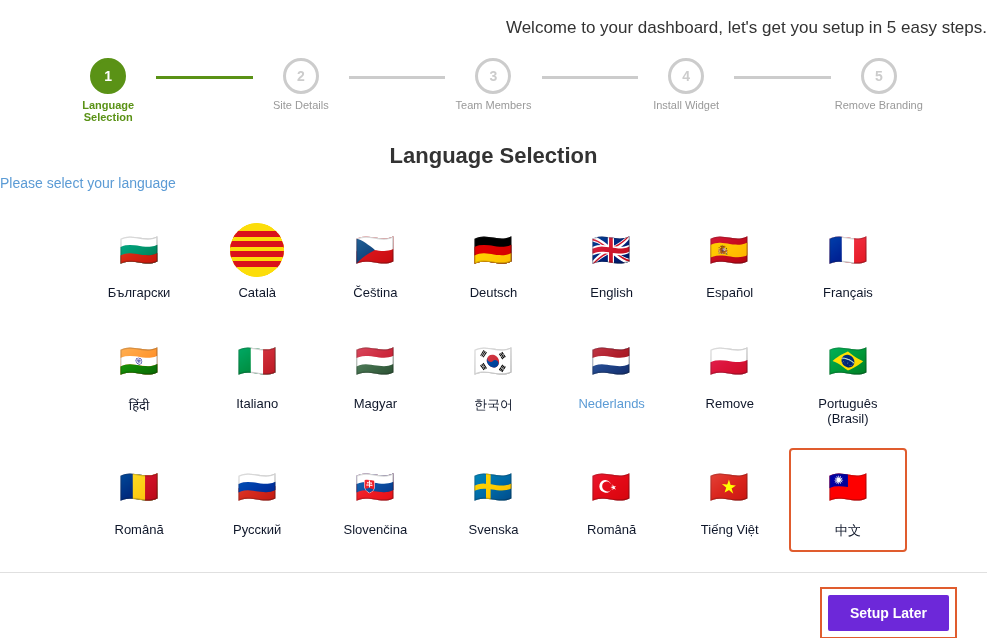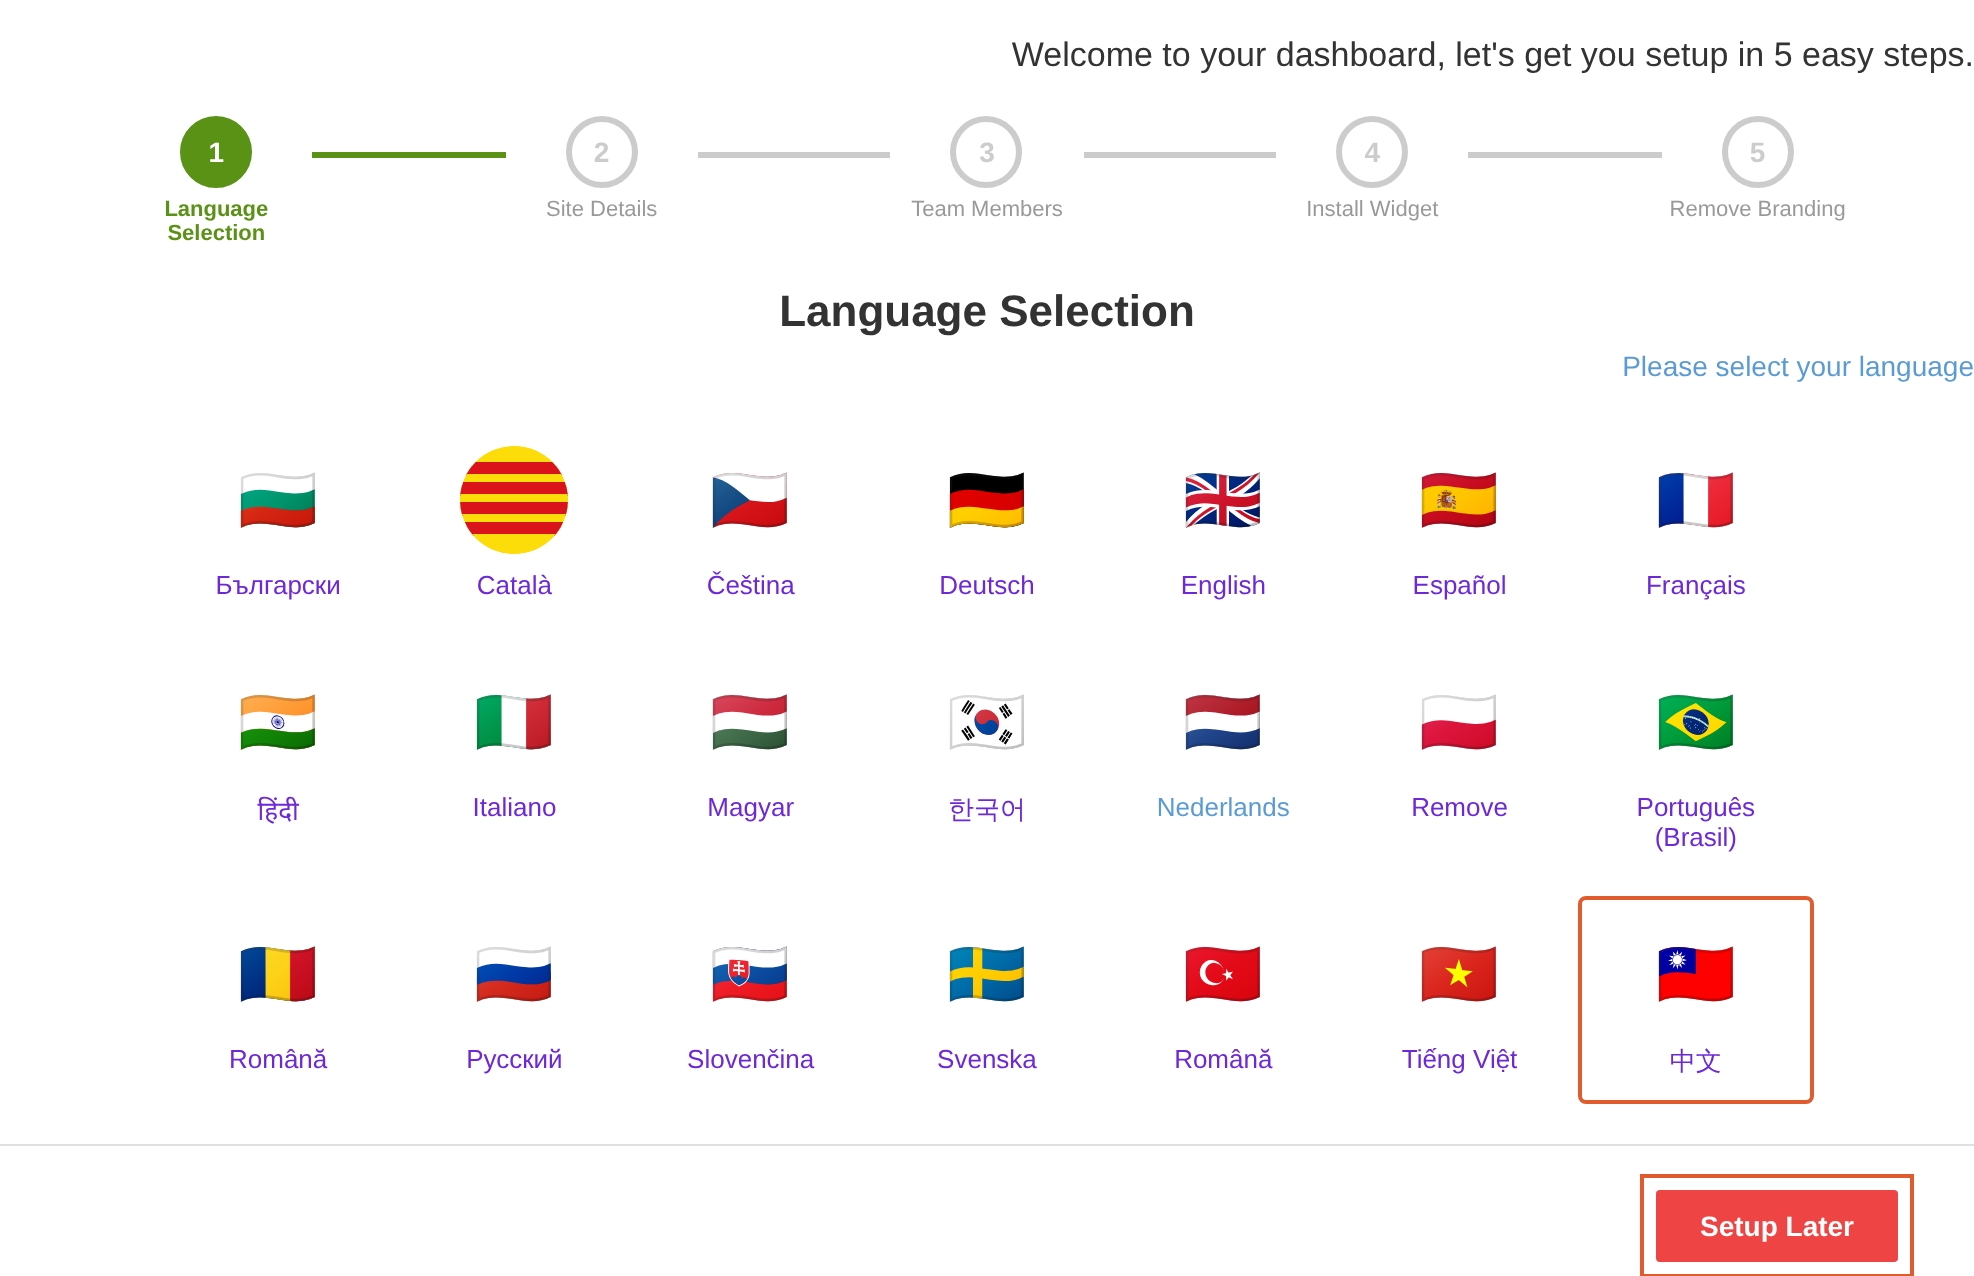--- a/index.html
+++ b/index.html
@@ -81,21 +81,21 @@
       padding: 10px 0 0;
     }
     .section-title {
       text-align: center;
       font-size: 22px;
       font-weight: bold;
       color: #333;
       margin-bottom: 6px;
     }
     .section-subtitle {
-      text-align: right;
+      text-align: left;
       font-size: 14px;
       color: #5b9bd5;
       margin-bottom: 20px;
     }
 
     
     .language-grid {
       display: flex;
       flex-direction: column;
       align-items: center;
@@ -128,21 +128,21 @@
       border-radius: 50%;
       display: flex;
       align-items: center;
       justify-content: center;
       font-size: 32px;
       margin-bottom: 8px;
       overflow: hidden;
     }
     .lang-name {
       font-size: 13px;
-      color: #6d28d9;
+      color: #0f172a;
       text-align: center;
     }
     .lang-name.link-style {
       color: #5b9bd5;
     }
 
     
     .bottom-bar {
       border-top: 1px solid #e0e0e0;
       padding: 14px 30px;
@@ -150,21 +150,21 @@
       justify-content: flex-end;
       margin-top: 10px;
       position: relative;
     }
     .bottom-bar-border {
       border: 2px solid #e05c2e;
       padding: 6px;
       display: inline-block;
     }
     .setup-later-btn {
-      background: #ef4444;
+      background: #6d28d9;
       color: #fff;
       border: none;
       padding: 10px 22px;
       font-size: 14px;
       font-weight: bold;
       cursor: pointer;
       border-radius: 2px;
     }
   </style>
 </head>

